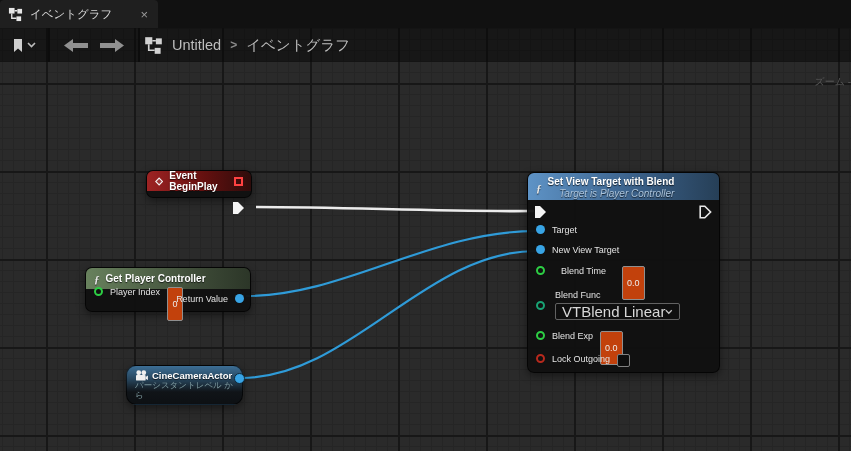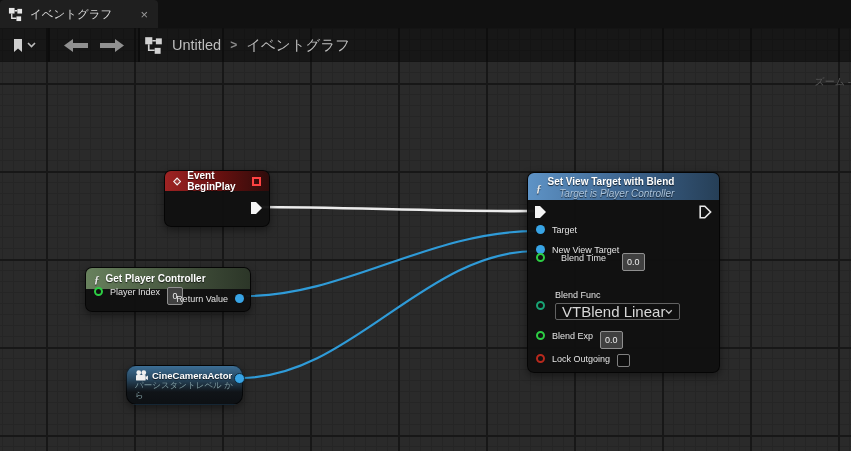--- a/index.html
+++ b/index.html
@@ -47,27 +47,27 @@
                  text-shadow: 0 1px 1px rgba(0,0,0,0.7); }
   .fn-glyph { font-style: italic; font-size: 11px; color: #eaeaea; font-family: "Liberation Serif", "DejaVu Serif", serif; }
   .pin-row { position: absolute; display: flex; align-items: flex-start; gap: 7px; left: 8px; height: 14px; }
   .pin-label { font-size: 9px; color: #e2e2e2; white-space: nowrap; }
   .pin-circle { width: 9px; height: 9px; border-radius: 50%; flex: none; }
   .pin-filled-obj { background: #38a4e5; }
   .pin-hollow-float { border: 2px solid #2dce44; background: transparent; }
   .pin-hollow-enum { border: 2px solid #19a374; background: transparent; }
   .pin-hollow-bool { border: 2px solid #b8291d; background: transparent; }
   .pin-hollow-objgreen { border: 2px solid #2dce44; background: transparent; }
-  .value-box { min-width: 16px; height: 15px; background: #404040; border: 1px solid #8f8f8f;
+  .value-box { min-width: 16px; height: 15px; background: #c2410c; border: 1px solid #8f8f8f;
                border-radius: 2px; color: #ececec; font-size: 9px; display: flex;
-               align-items: center; justify-content: center; padding: 8px 4px; }
+               align-items: center; justify-content: center; padding: 16px 4px; }
   .checkbox { width: 13px; height: 13px; background: #0d0d0d; border: 1px solid #808080; border-radius: 2px; }
 
   
-  .node-beginplay { left: 164px; top: 142px; width: 106px; height: 57px; }
+  .node-beginplay { left: 146px; top: 142px; width: 106px; height: 28px; }
   .node-beginplay .node-header { height: 20px; background: linear-gradient(to right, #9e2323, #64100f 55%, #2e0c0b); }
   .delegate-pin { width: 9px; height: 9px; border: 2px solid #ff4242; margin-left: auto; flex: none; }
 
   
   .node-getpc { left: 85px; top: 239px; width: 166px; height: 45px; }
   .node-getpc .node-header { height: 21px; background: linear-gradient(to right, #68815d, #3c4936 70%, #2c3628); }
 
   
   .node-cine { left: 126px; top: 337px; width: 117px; height: 40px; border-radius: 10px;
                background: linear-gradient(to bottom, #3c6e95 0%, #27455c 35%, #101418 68%, #0d1013 100%);
@@ -213,21 +213,21 @@
       <div class="pin-row" style="top:52px;">
         <span class="pin-circle pin-filled-obj"></span>
         <span class="pin-label">Target</span>
       </div>
 
       <div class="pin-row" style="top:72px;">
         <span class="pin-circle pin-filled-obj"></span>
         <span class="pin-label">New View Target</span>
       </div>
 
-      <div class="pin-row" style="top:80px;gap:16px;">
+      <div class="pin-row" style="top:93px;gap:16px;">
         <span class="pin-circle pin-hollow-float"></span>
         <span class="pin-label">Blend Time</span>
         <span class="value-box">0.0</span>
       </div>
 
       <div class="pin-row" style="top:117px; left:27px;">
         <span class="pin-label">Blend Func</span>
       </div>
       <div class="pin-row" style="top:128px;">
         <span class="pin-circle pin-hollow-enum"></span>

